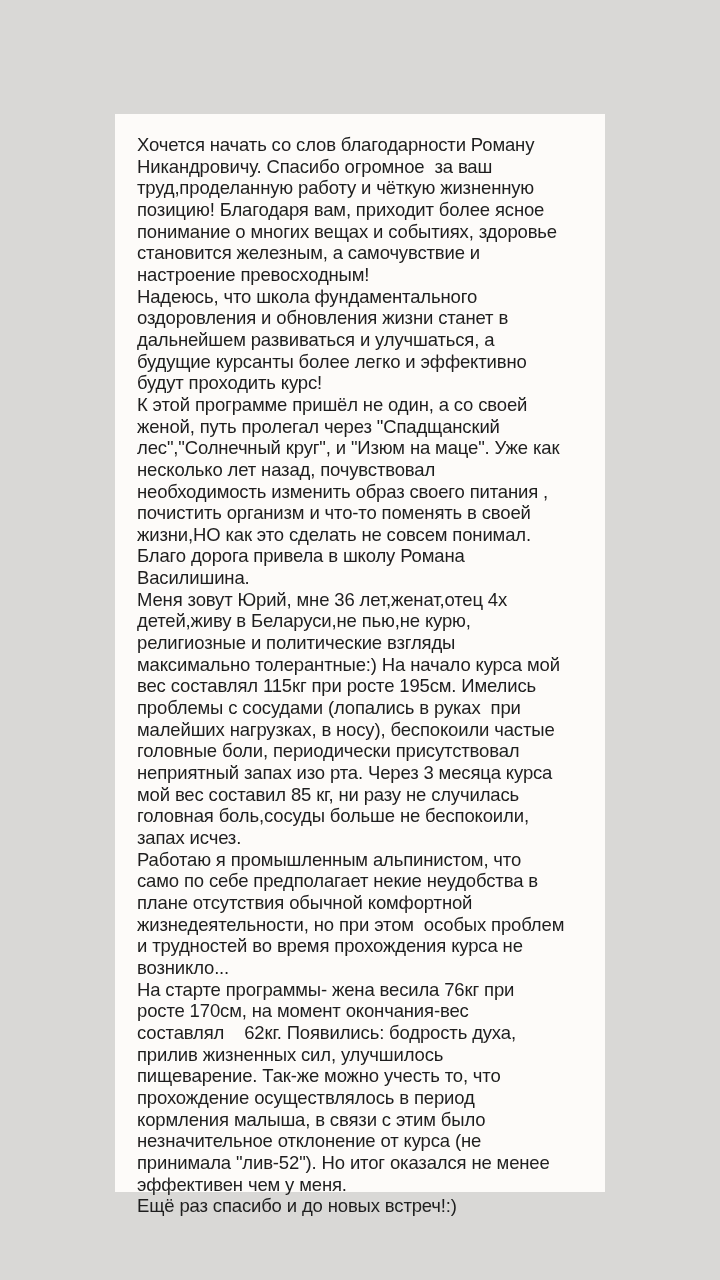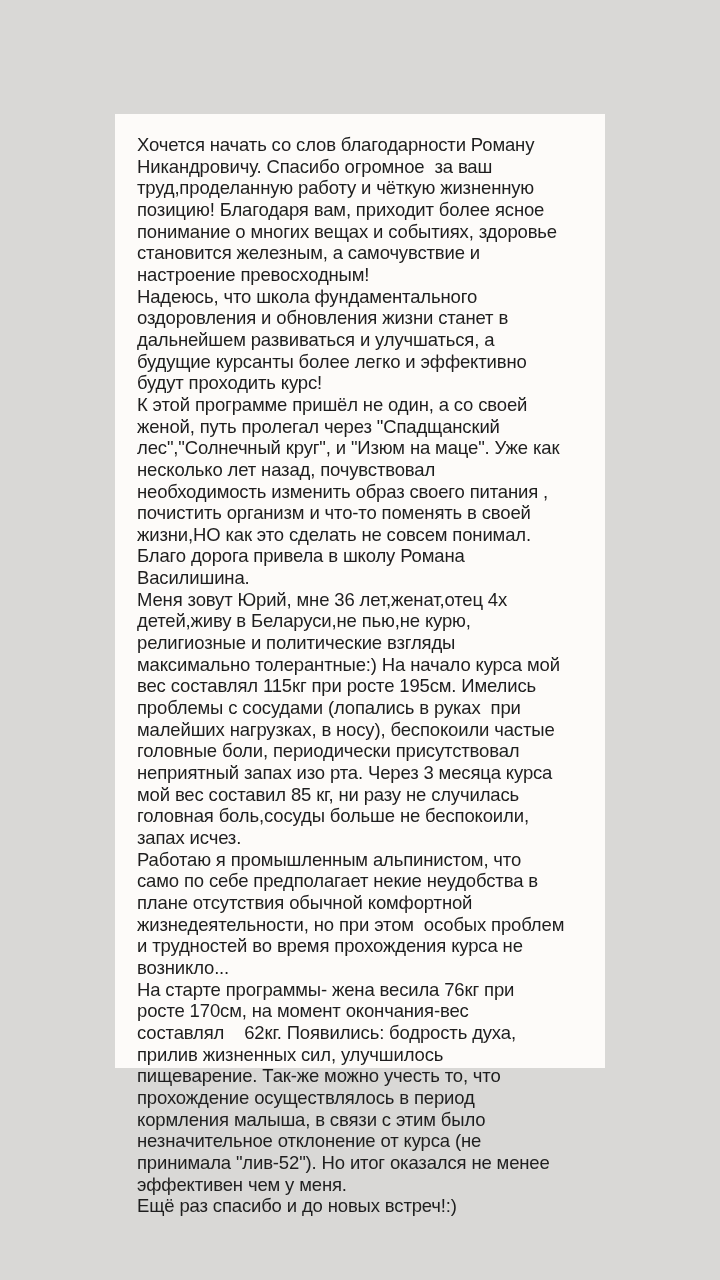--- a/index.html
+++ b/index.html
@@ -20,21 +20,21 @@
     top: 0;
     width: 720px;
     height: 1280px;
     background: var(--bg-color, #d9d8d6);
   }
   .card {
     position: absolute;
     left: 115px;
     top: 114px;
     width: 490px;
-    height: 954px;
+    height: 1078px;
     background: var(--card-color, #fdfbf9);
     box-sizing: border-box;
     padding: 20px 18px 0 22px;
   }
   .testimonial-text {
     font-size: 18.5px;
     line-height: 21.65px;
     letter-spacing: -0.15px;
     color: var(--text-color, #1e1e1e);
     white-space: pre;

